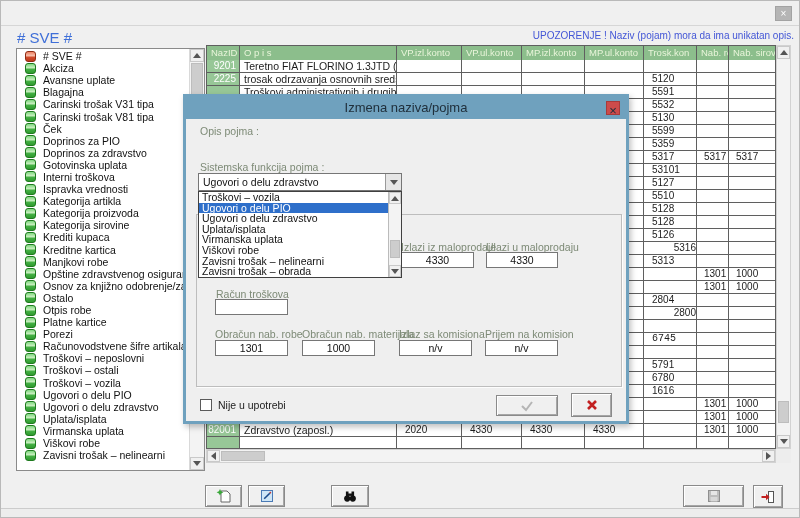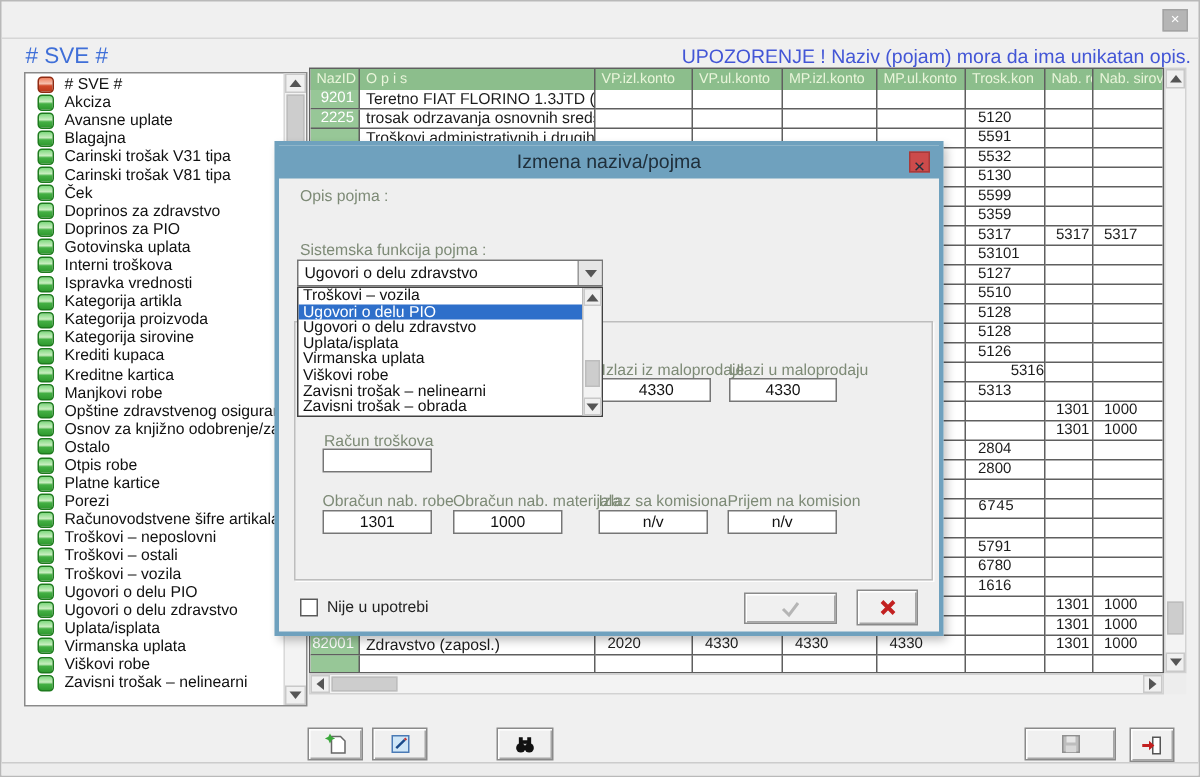--- a/index.html
+++ b/index.html
@@ -11,21 +11,21 @@
 
   
   .titlebar { position:absolute; left:0; top:0; width:100%; height:25px;
               border-bottom:1px solid #d6d6d6; }
   .title { position:absolute; left:0; right:0; top:5px; text-align:center;
            font-size:13px; color:#2b2b2b; }
   .win-close { position:absolute; right:7px; top:5px; width:17px; height:15px;
                background:#b5b5b5; border:1px solid #a3a3a3; color:#fff;
                font-size:10px; line-height:13px; text-align:center; cursor:default; }
 
-  .warning { position:absolute; right:5px; top:29px; font-size:13px; color:#4356d6; }
+  .warning { position:absolute; right:5px; top:29px; font-size:10px; color:#4356d6; }
   .sve-header { position:absolute; left:16px; top:28px; font-size:15px; color:#3f6fd8; }
 
   
   .listbox { position:absolute; left:15px; top:47px; width:189px; height:423px;
              background:#fff; border:1px solid #8a8a8a; overflow:hidden; }
   .sb-items { position:absolute; left:0; top:1px; right:15px; bottom:0; overflow:hidden; }
   .sb-item { height:12.1px; display:flex; align-items:center; padding-left:8px; }
   .sb-icon { width:11px; height:11px; border-radius:3px; margin-right:7px; flex:0 0 auto; }
   .sb-icon.green { background:linear-gradient(180deg,#7fd97f 0%,#c9eec0 42%,#44b044 58%,#2f9a2f 100%);
                    border:1px solid #1e7a1e; }
@@ -142,25 +142,25 @@
         <div class="sb-item">
           <span class="sb-icon green"></span>
           <span class="sb-label">Carinski trošak V81 tipa</span>
         </div>
         <div class="sb-item">
           <span class="sb-icon green"></span>
           <span class="sb-label">Ček</span>
         </div>
         <div class="sb-item">
           <span class="sb-icon green"></span>
+          <span class="sb-label">Doprinos za PIO</span>
+        </div>
+        <div class="sb-item">
+          <span class="sb-icon green"></span>
           <span class="sb-label">Doprinos za zdravstvo</span>
-        </div>
-        <div class="sb-item">
-          <span class="sb-icon green"></span>
-          <span class="sb-label">Doprinos za PIO</span>
         </div>
         <div class="sb-item">
           <span class="sb-icon green"></span>
           <span class="sb-label">Gotovinska uplata</span>
         </div>
         <div class="sb-item">
           <span class="sb-icon green"></span>
           <span class="sb-label">Interni troškova</span>
         </div>
         <div class="sb-item">
@@ -490,21 +490,21 @@
             <div class="td c7" style="width: 32px;"></div>
             <div class="td c8" style="width: 48px;"></div>
           </div>
           <div class="tr">
             <div class="td c0" style="width: 33px;"></div>
             <div class="td c1" style="width: 157px;"></div>
             <div class="td c2" style="width: 65px;"></div>
             <div class="td c3" style="width: 60px;"></div>
             <div class="td c4" style="width: 63px;"></div>
             <div class="td c5" style="width: 59px;"></div>
-            <div class="td c6" style="width: 53px;">2800</div>
+            <div class="td c6" style="width: 53px; text-align: right;">2800</div>
             <div class="td c7" style="width: 32px;"></div>
             <div class="td c8" style="width: 48px;"></div>
           </div>
           <div class="tr">
             <div class="td c0" style="width: 33px;"></div>
             <div class="td c1" style="width: 157px;"></div>
             <div class="td c2" style="width: 65px;"></div>
             <div class="td c3" style="width: 60px;"></div>
             <div class="td c4" style="width: 63px;"></div>
             <div class="td c5" style="width: 59px;"></div>

